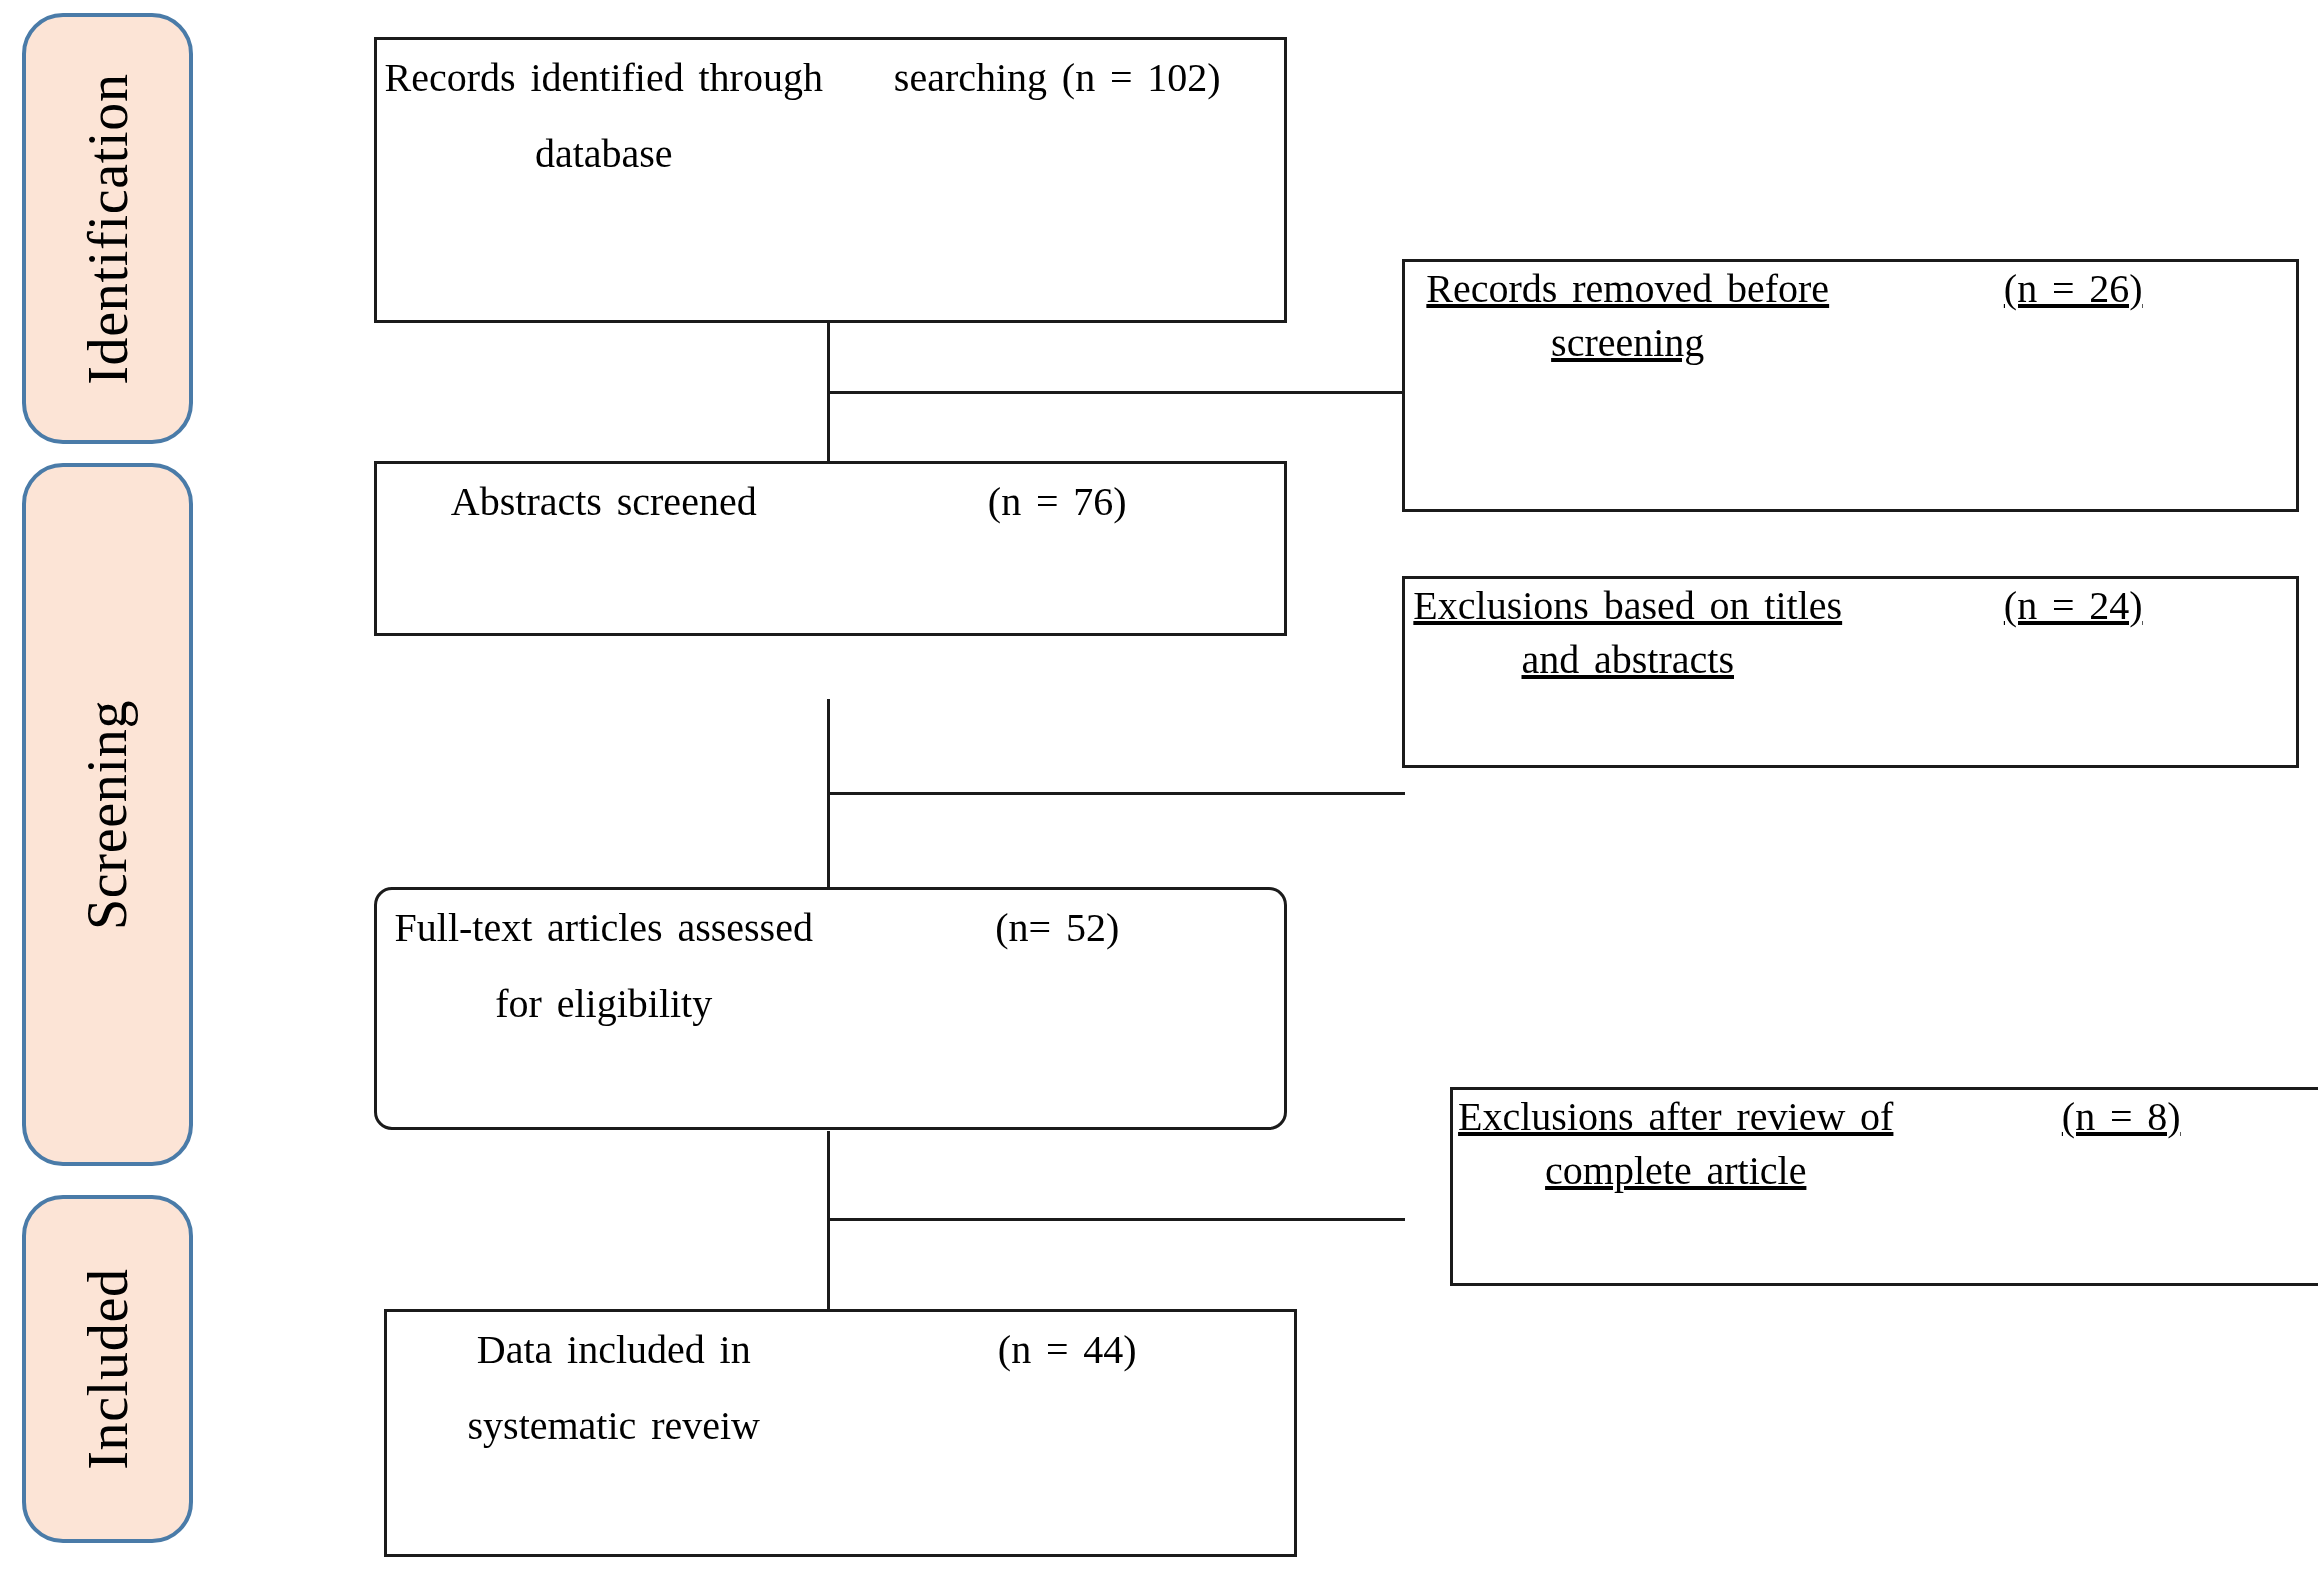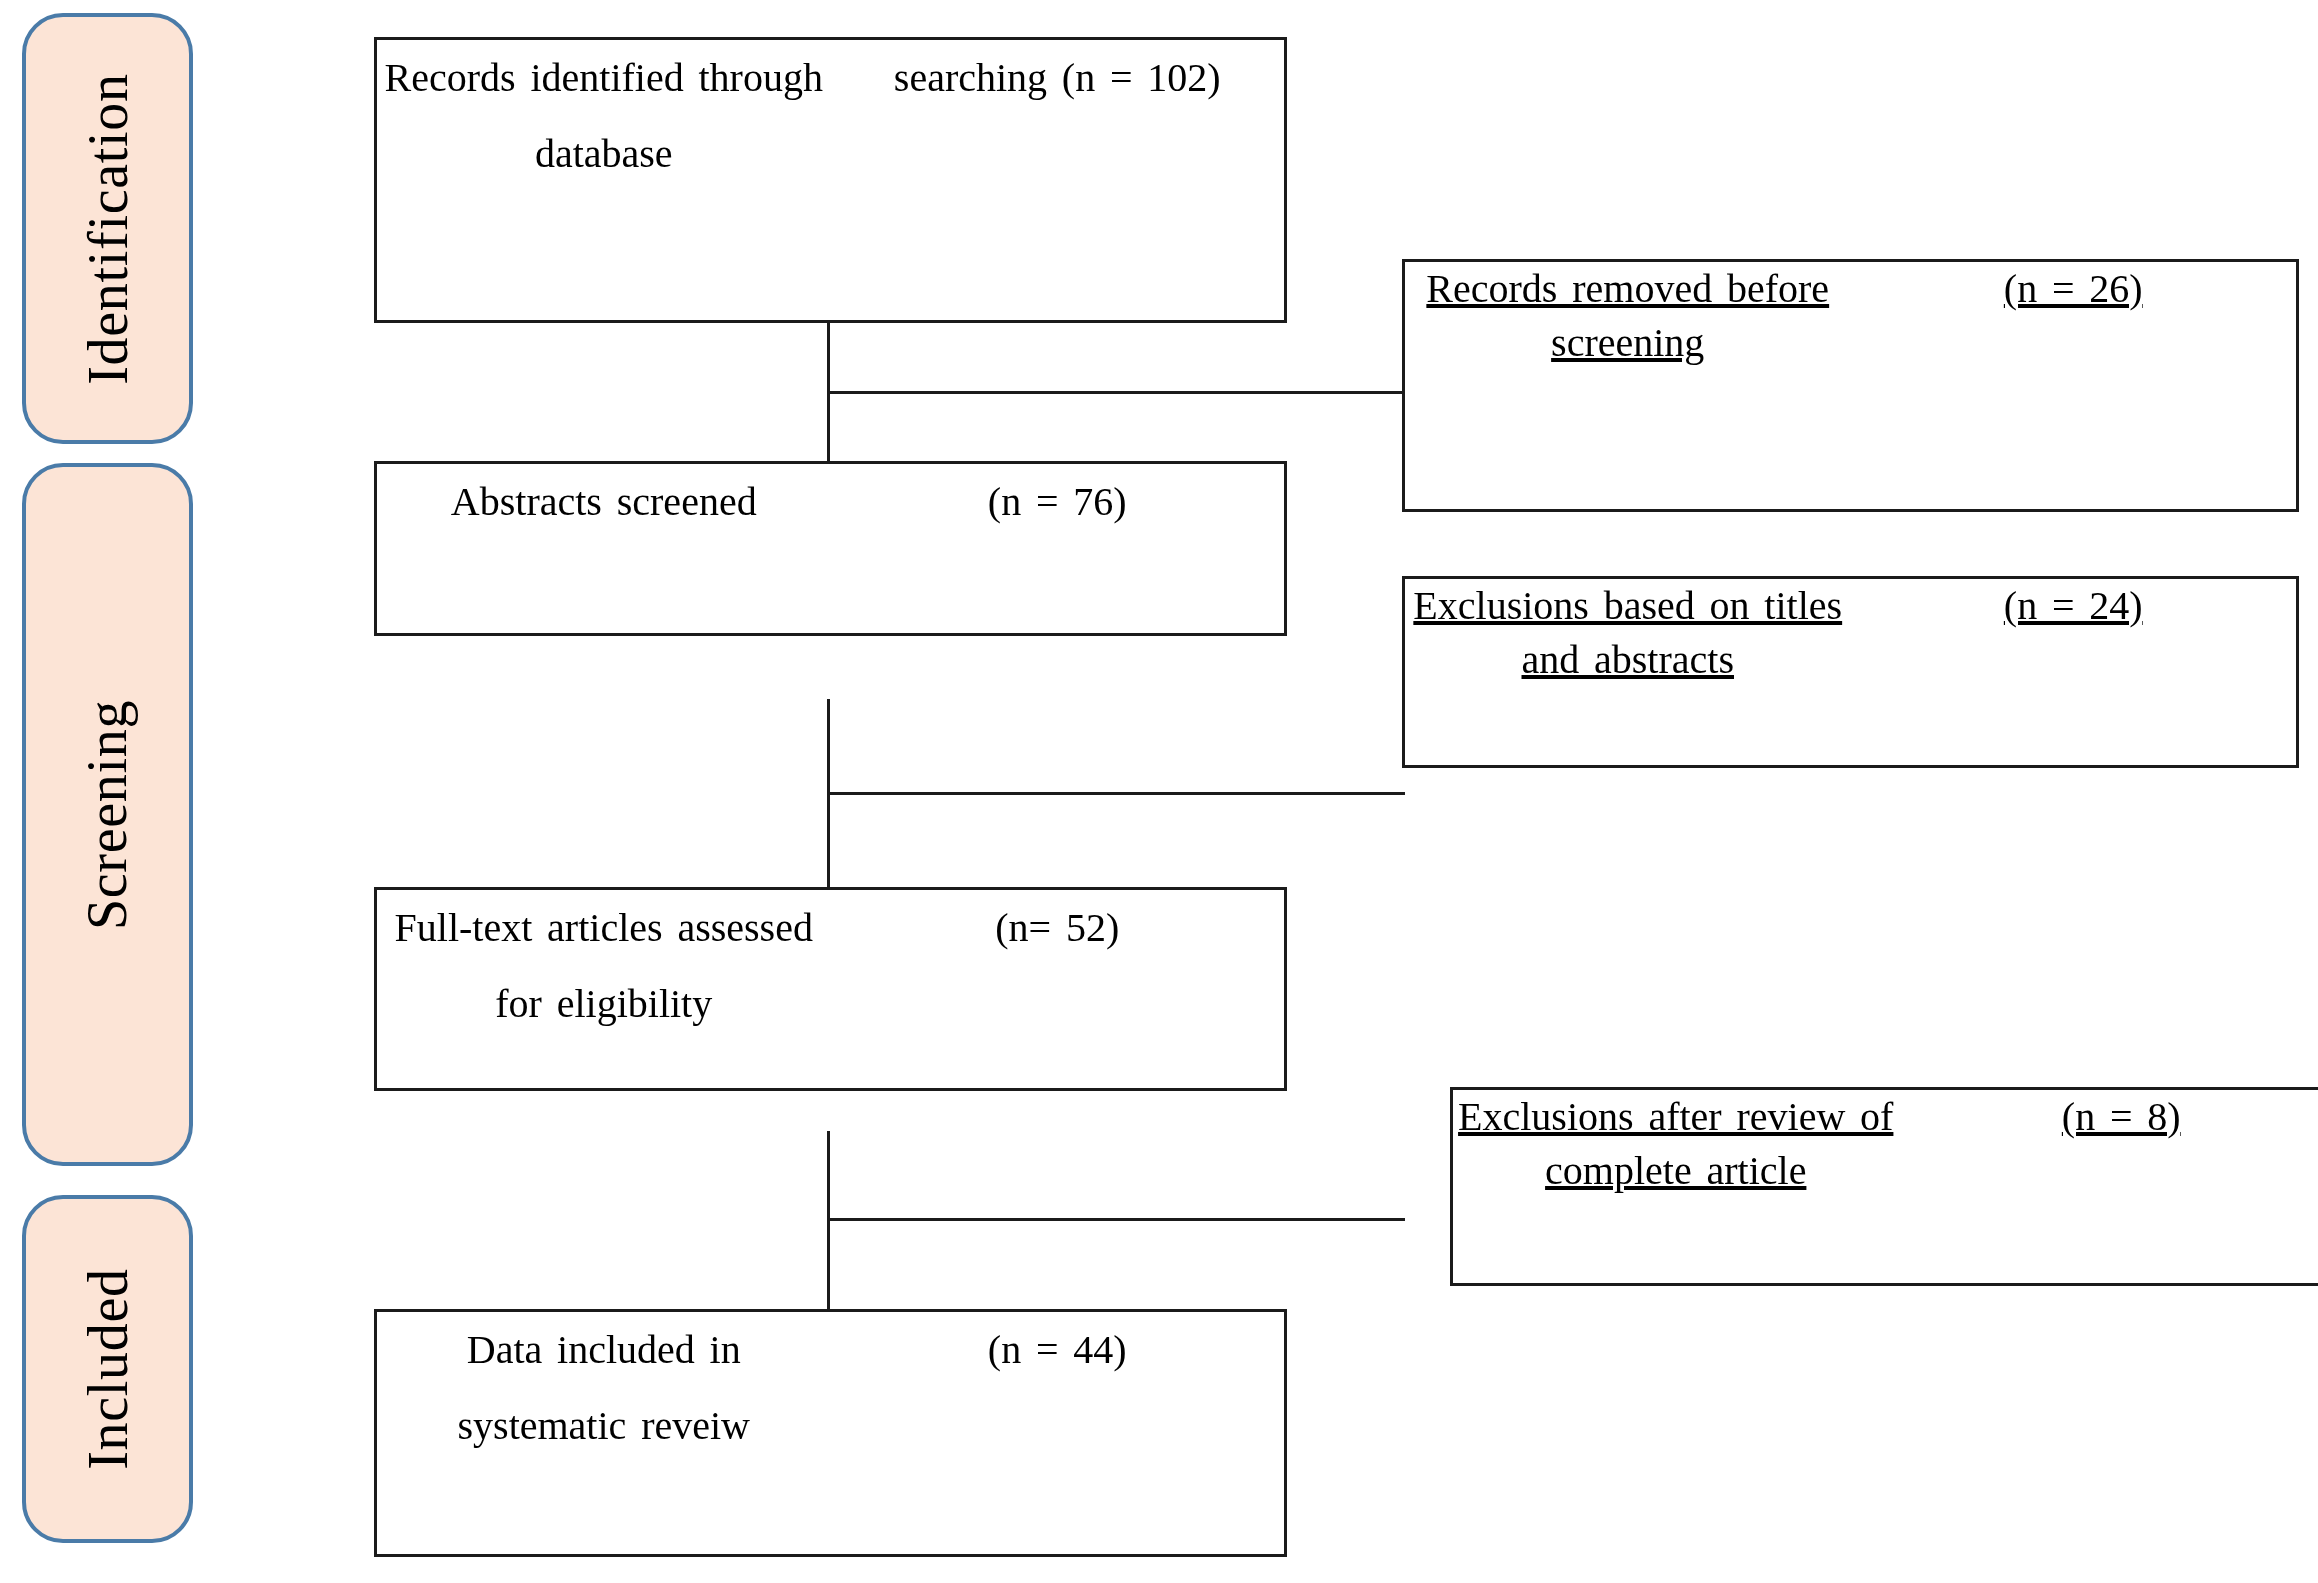--- a/index.html
+++ b/index.html
@@ -66,25 +66,25 @@
   </div>
 
   <div class="flow-box main" style="top:37px; height:286px;">
     <div class="line">Records identified through database</div>
     <div class="line">searching (n = 102)</div>
   </div>
   <div class="flow-box main" style="top:461px; height:175px;">
     <div class="line">Abstracts screened</div>
     <div class="line">(n = 76)</div>
   </div>
-  <div class="flow-box main" style="top:887px; height:204px;">
+  <div class="flow-box main" style="top:887px; height:243px;border-radius:18px;">
     <div class="line">Full-text articles assessed for eligibility</div>
     <div class="line">(n= 52)</div>
   </div>
-  <div class="flow-box main" style="top:1309px; height:248px;">
+  <div class="flow-box main" style="top:1309px; height:248px;margin-left:10px;">
     <div class="line">Data included in systematic reveiw</div>
     <div class="line">(n = 44)</div>
   </div>
 
   <div class="flow-box side" style="top:259px; height:253px;">
     <div class="line">Records removed before screening</div>
     <div class="line">(n = 26)</div>
   </div>
   <div class="flow-box side" style="top:576px; height:192px;">
     <div class="line">Exclusions based on titles and abstracts</div>

